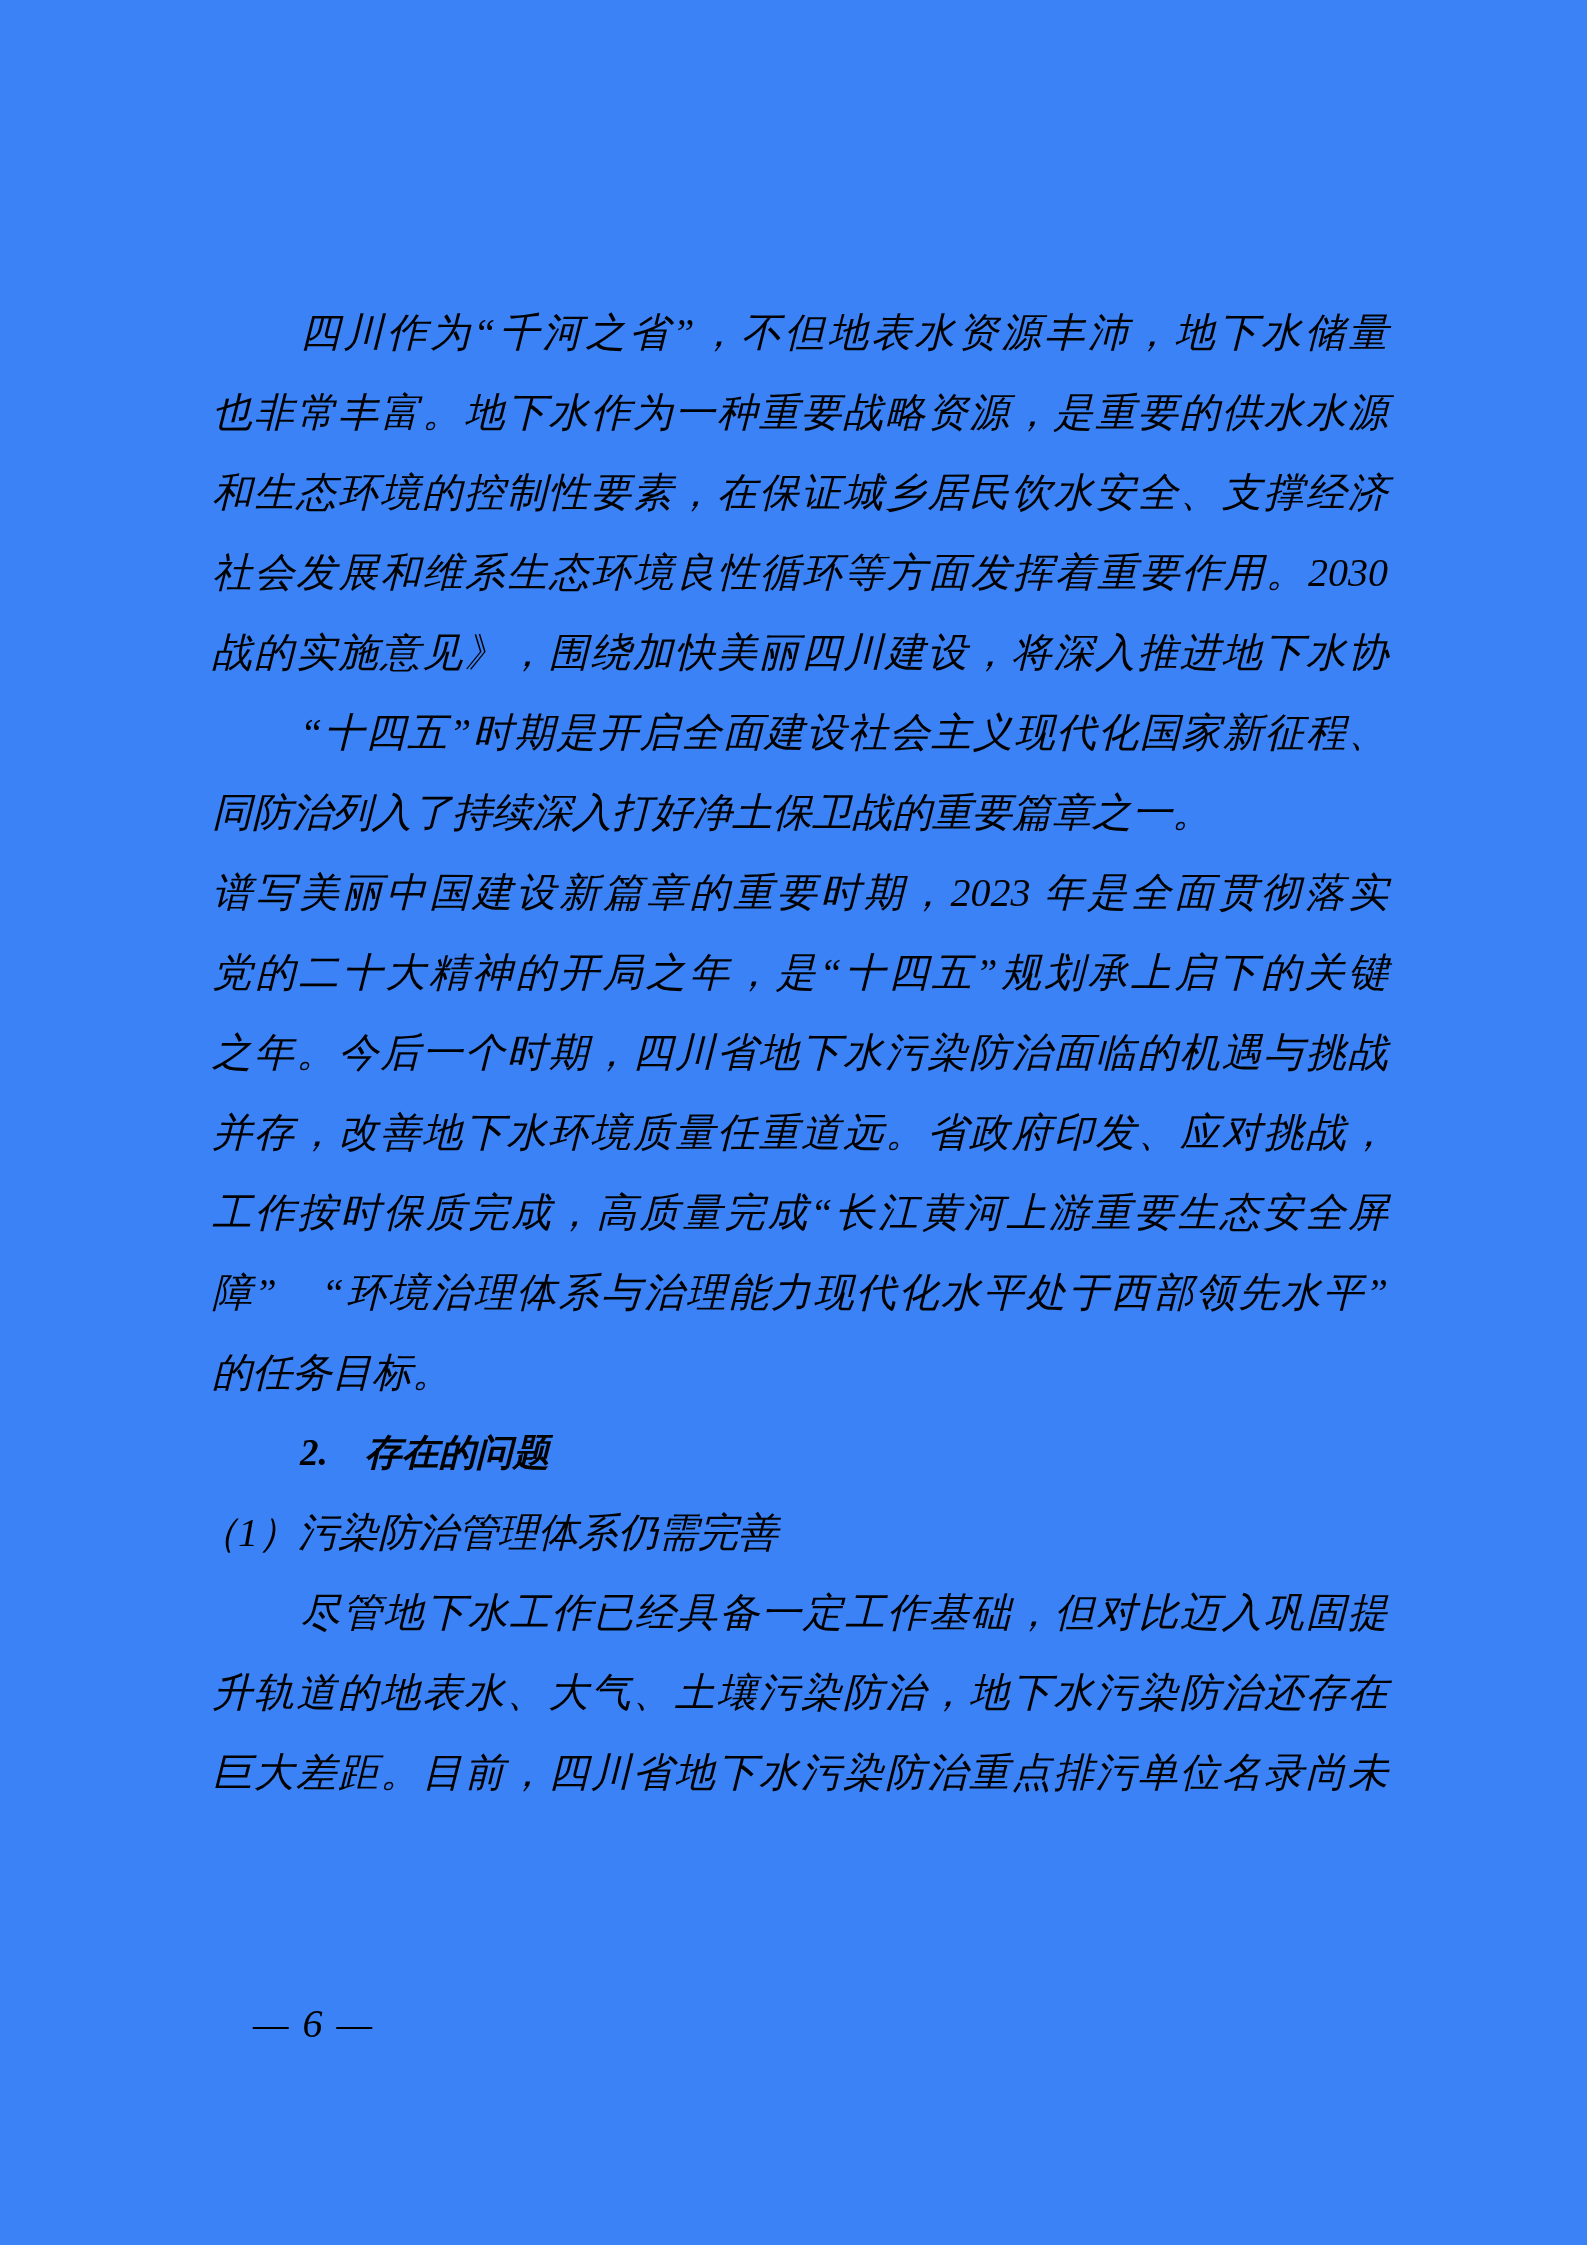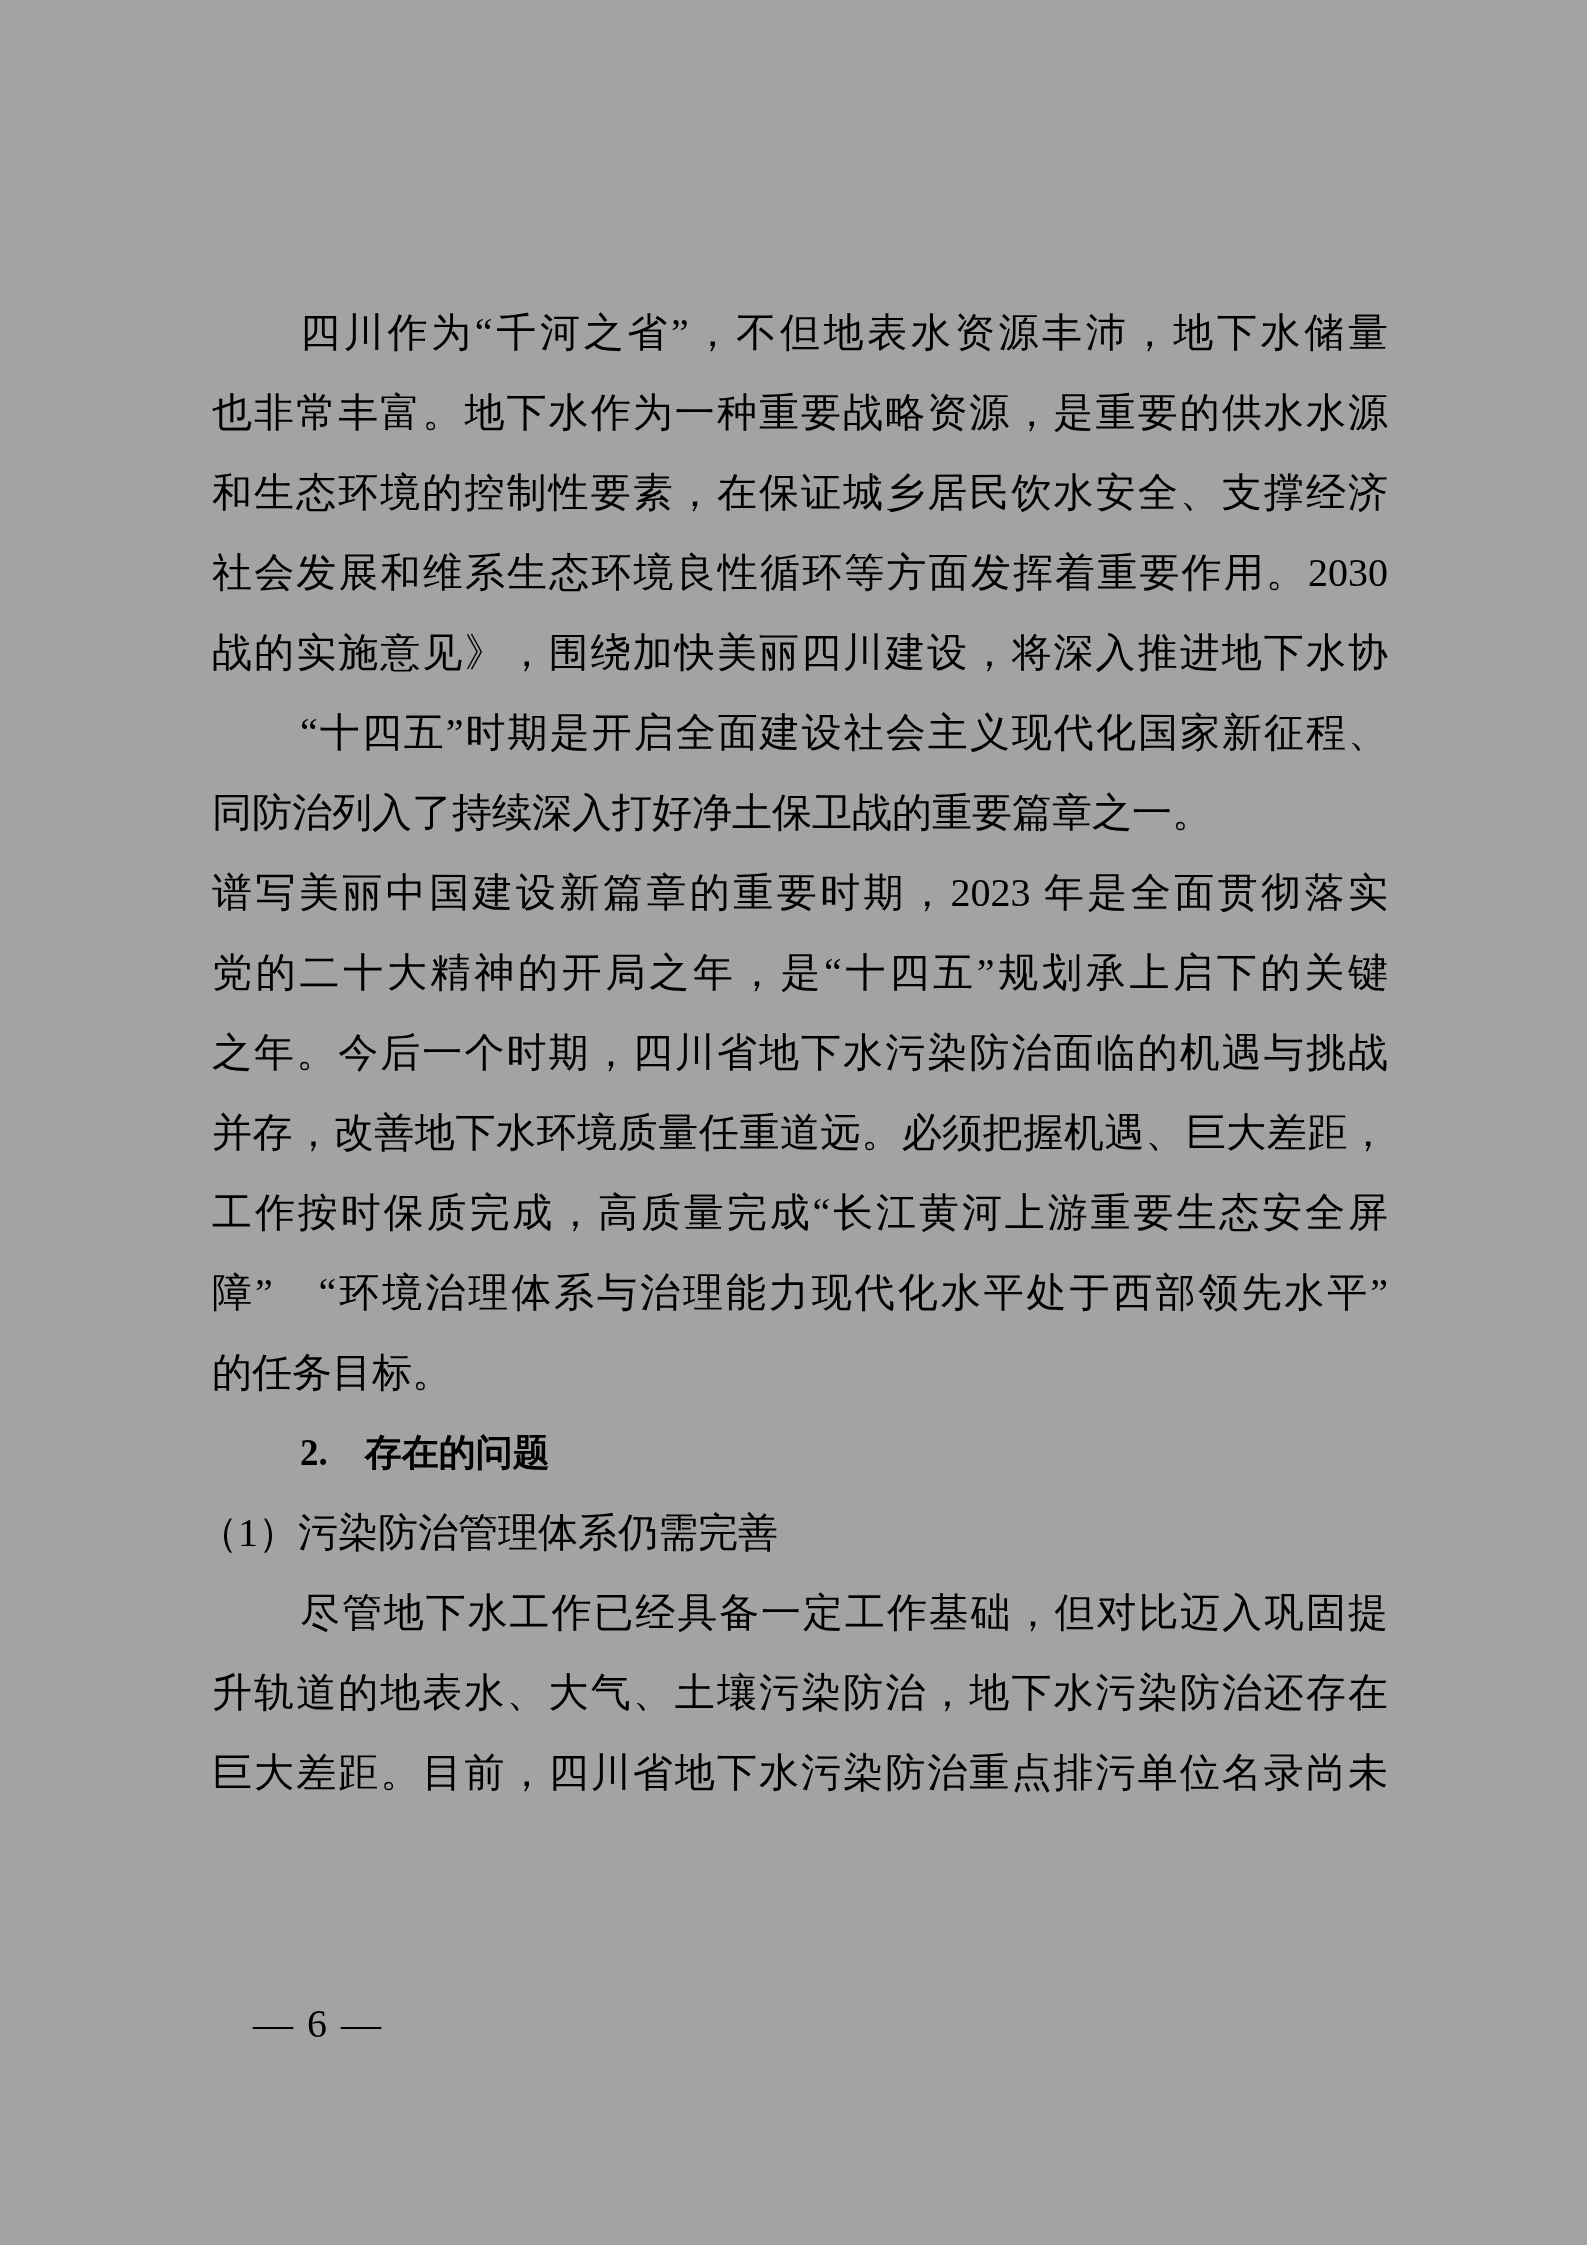--- a/index.html
+++ b/index.html
@@ -4,24 +4,25 @@
 <style>
   html, body {
     margin: 0;
     padding: 0;
     background: #ffffff;
   }
   .page {
     position: relative;
     width: 1587px;
     height: 2245px;
-    background: #a3a3a3;
+    background: #3b82f6;
     overflow: hidden;
     font-family: "Liberation Serif", "DejaVu Serif", serif;
     color: #000000;
+    font-style: italic;
   }
   .content {
     position: absolute;
     left: 212px;
     top: 293px;
     width: 1176px;
   }
   .line {
     height: 80px;
     line-height: 80px;
@@ -72,21 +73,21 @@
     <div class="line body-indent">四川作为“千河之省”，不但地表水资源丰沛，地下水储量</div>
     <div class="line body-full">也非常丰富。地下水作为一种重要战略资源，是重要的供水水源</div>
     <div class="line body-full">和生态环境的控制性要素，在保证城乡居民饮水安全、支撑经济</div>
     <div class="line body-full">社会发展和维系生态环境良性循环等方面发挥着重要作用。2030</div>
     <div class="line body-full">战的实施意见》，围绕加快美丽四川建设，将深入推进地下水协</div>
     <div class="line body-indent">“十四五”时期是开启全面建设社会主义现代化国家新征程、</div>
     <div class="line body-end">同防治列入了持续深入打好净土保卫战的重要篇章之一。</div>
     <div class="line body-full">谱写美丽中国建设新篇章的重要时期，2023 年是全面贯彻落实</div>
     <div class="line body-full">党的二十大精神的开局之年，是“十四五”规划承上启下的关键</div>
     <div class="line body-full">之年。今后一个时期，四川省地下水污染防治面临的机遇与挑战</div>
-    <div class="line body-full">并存，改善地下水环境质量任重道远。必须把握机遇、巨大差距，</div>
+    <div class="line body-full">并存，改善地下水环境质量任重道远。省政府印发、应对挑战，</div>
     <div class="line body-full">工作按时保质完成，高质量完成“长江黄河上游重要生态安全屏</div>
     <div class="line body-full">障”　“环境治理体系与治理能力现代化水平处于西部领先水平”</div>
     <div class="line body-end">的任务目标。</div>
     <div class="line heading">2.　存在的问题</div>
     <div class="line subheading">（1）污染防治管理体系仍需完善</div>
     <div class="line body-indent">尽管地下水工作已经具备一定工作基础，但对比迈入巩固提</div>
     <div class="line body-full">升轨道的地表水、大气、土壤污染防治，地下水污染防治还存在</div>
     <div class="line body-full">巨大差距。目前，四川省地下水污染防治重点排污单位名录尚未</div>
   </div>
   <div class="footer">— 6 —</div>

